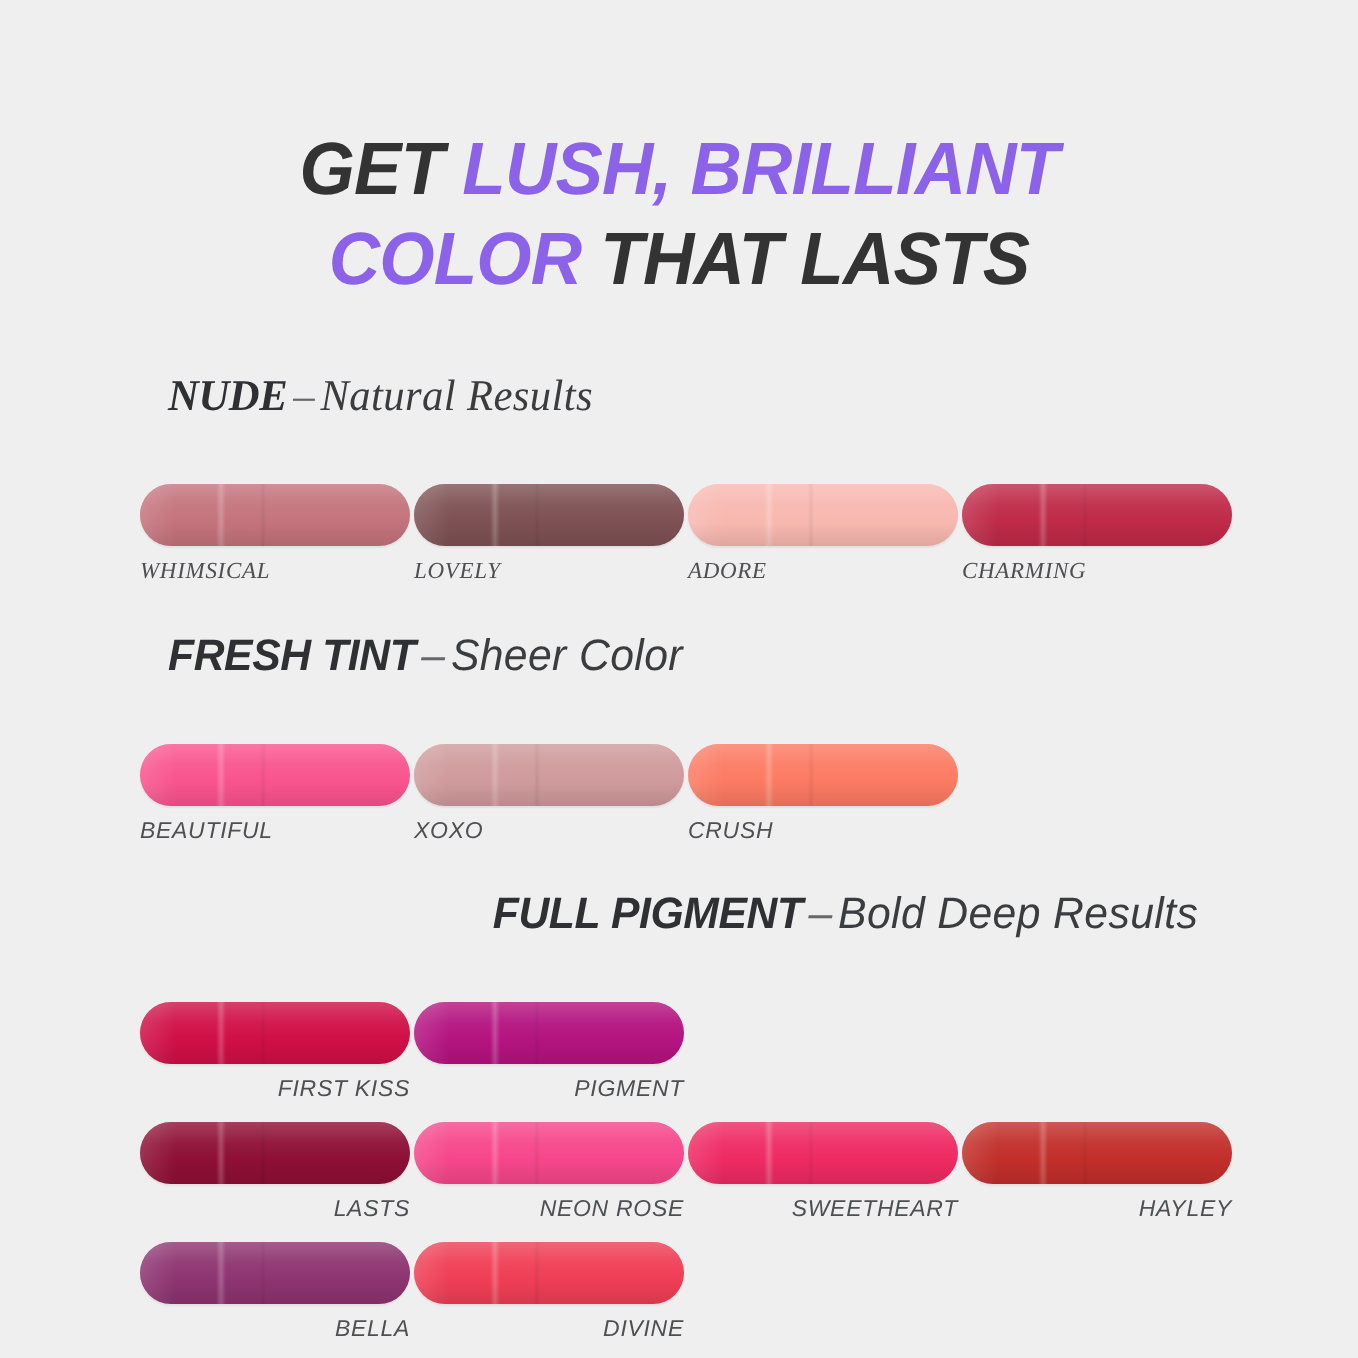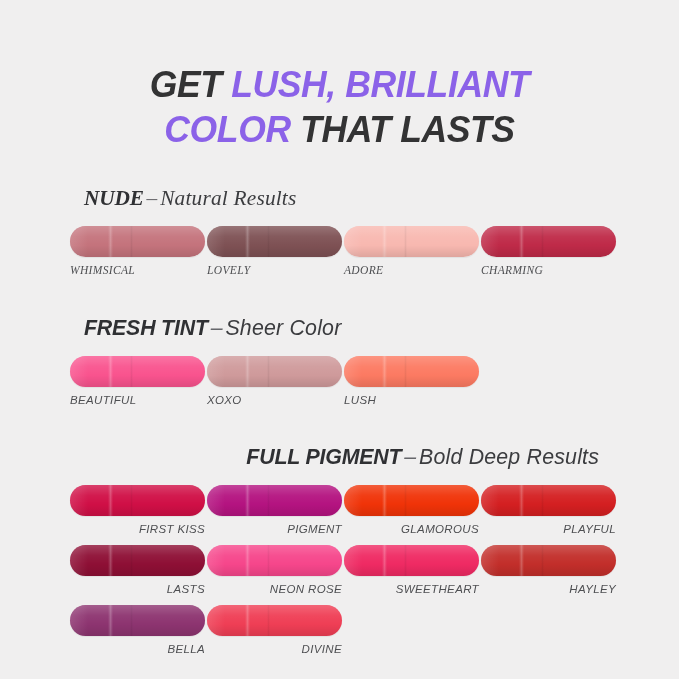--- a/index.html
+++ b/index.html
@@ -82,21 +82,21 @@
   .swatch-grid {
     position: relative;
     margin-top: 17px;
   }
   .swatch-row {
     position: relative;
     height: 60px;
   }
   .swatch-cell {
     position: absolute;
-    top: 0;
+    top: 16px;
     width: 135px;
   }
   .swatch-cell.c0 { left: 0px; }
   .swatch-cell.c1 { left: 137px; }
   .swatch-cell.c2 { left: 274px; }
   .swatch-cell.c3 { left: 411px; }
 
   .swatch {
     position: relative;
     width: 135px;
@@ -236,21 +236,21 @@
           <div class="swatch-label">XOXO</div>
         </div>
 
         <div class="swatch-cell c2">
           <div class="swatch" style="background-color: rgb(252, 122, 98);">
             <div class="capL"></div>
             <div class="streak"></div>
             <div class="streak2"></div>
             <div class="sheen"></div>
           </div>
-          <div class="swatch-label">LUSH</div>
+          <div class="swatch-label">CRUSH</div>
         </div>
 
       </div>
     </div>
   </div>
 
   <div class="section" style="top:414px;text-align:right;">
     <div class="section-title"><span class="st-strong">FULL PIGMENT</span><span class="st-dash">–</span><span class="st-light">Bold Deep Results</span></div>
 
     <div class="swatch-grid">
@@ -267,38 +267,20 @@
         </div>
         <div class="swatch-cell c1">
           <div class="swatch" style="background-color: rgb(180, 19, 128);">
             <div class="capL"></div>
             <div class="streak"></div>
             <div class="streak2"></div>
             <div class="sheen"></div>
           </div>
           <div class="swatch-label">PIGMENT</div>
         </div>
-        <div class="swatch-cell c2">
-          <div class="swatch" style="background-color: rgb(240, 51, 8);">
-            <div class="capL"></div>
-            <div class="streak"></div>
-            <div class="streak2"></div>
-            <div class="sheen"></div>
-          </div>
-          <div class="swatch-label">GLAMOROUS</div>
-        </div>
-        <div class="swatch-cell c3">
-          <div class="swatch" style="background-color: rgb(212, 31, 33);">
-            <div class="capL"></div>
-            <div class="streak"></div>
-            <div class="streak2"></div>
-            <div class="sheen"></div>
-          </div>
-          <div class="swatch-label">PLAYFUL</div>
-        </div>
       </div>
 
       <div class="swatch-row">
         <div class="swatch-cell c0">
           <div class="swatch" style="background-color: rgb(142, 15, 53);">
             <div class="capL"></div>
             <div class="streak"></div>
             <div class="streak2"></div>
             <div class="sheen"></div>
           </div>

